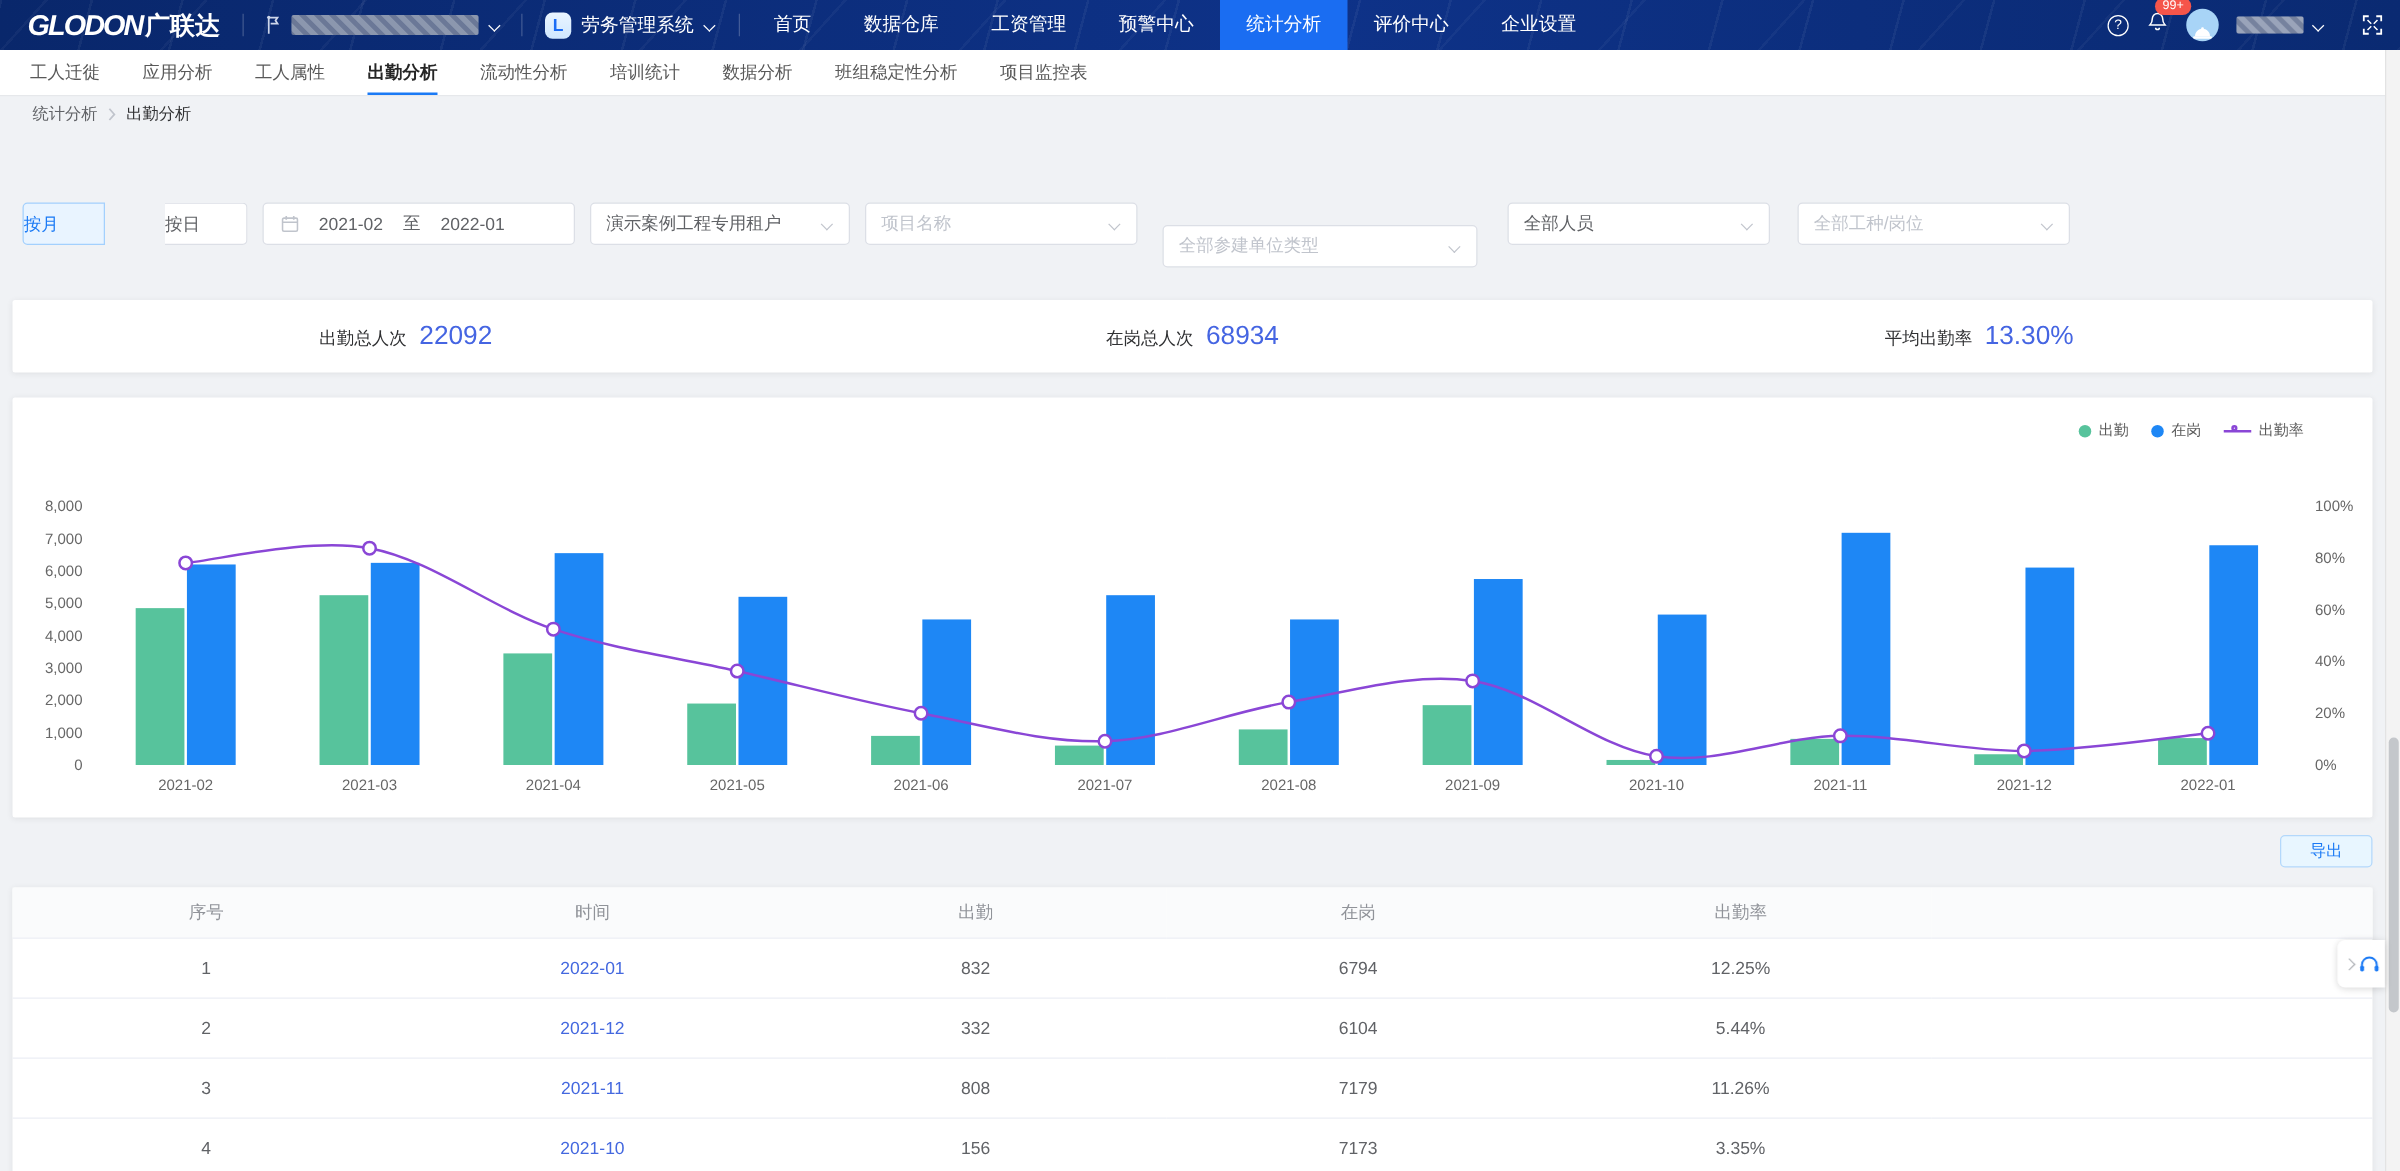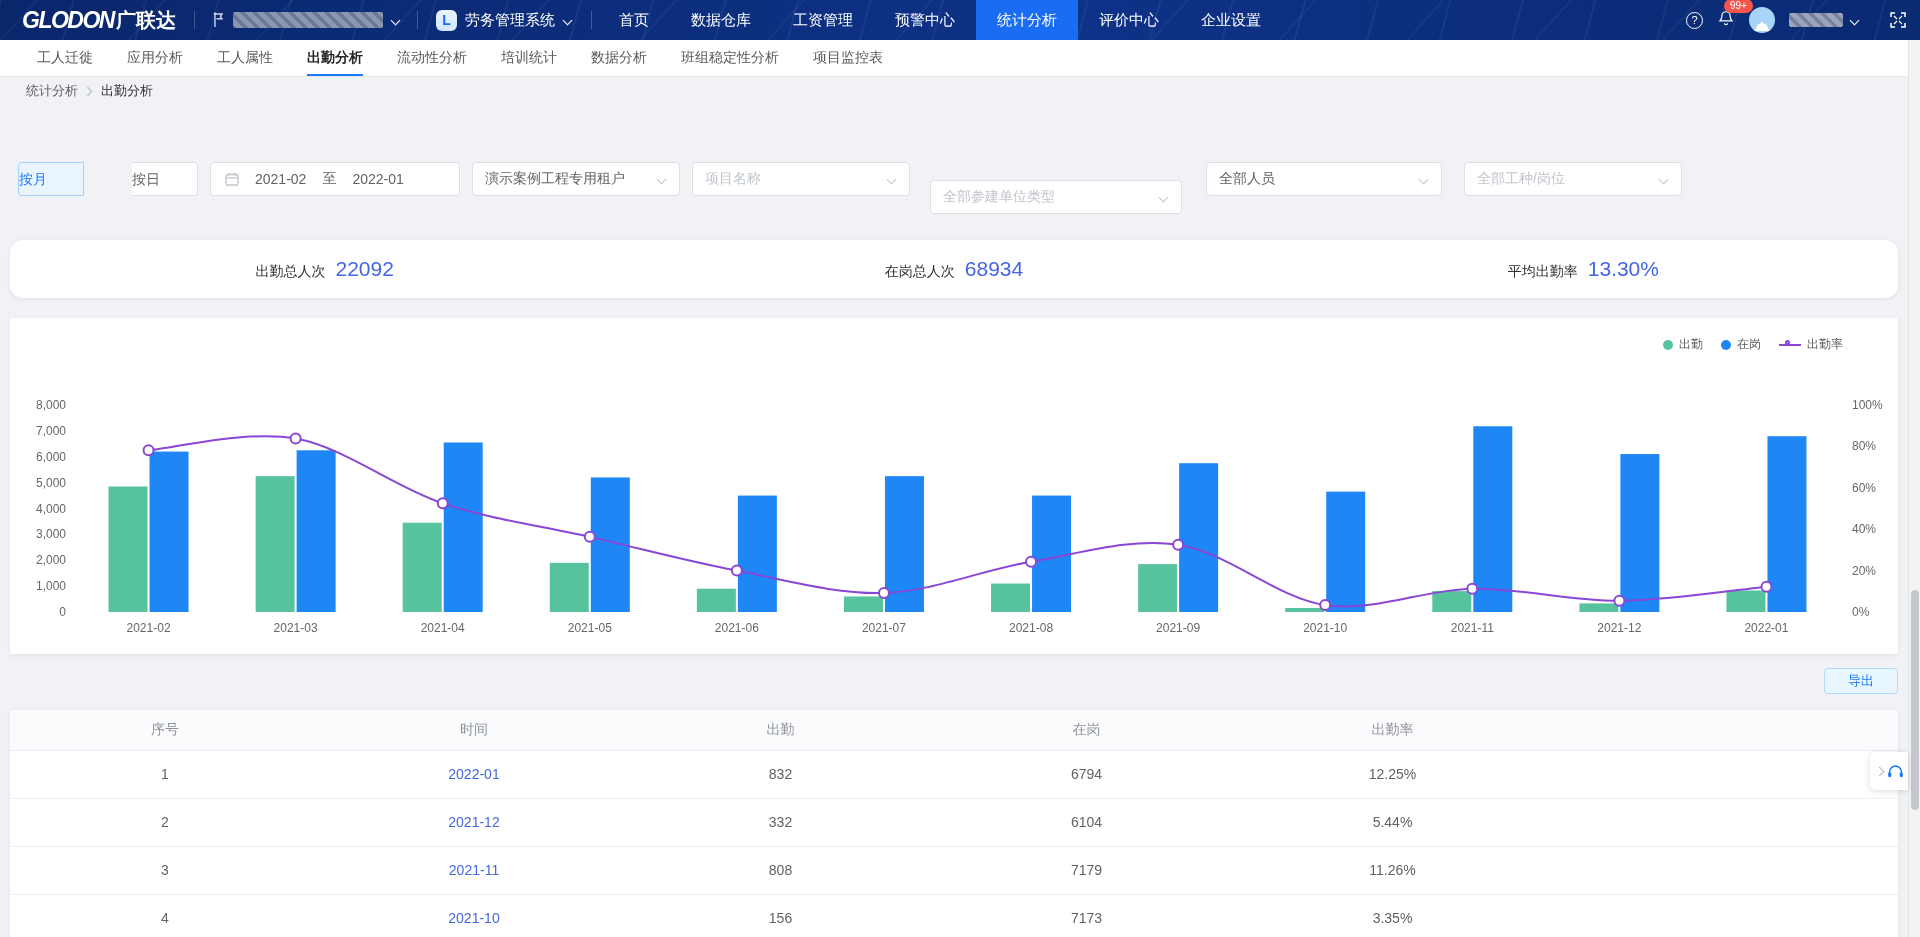--- a/index.html
+++ b/index.html
@@ -38,21 +38,21 @@
     font-size:11px; display:flex; align-items:center; justify-content:center; cursor:pointer; }
   .bell-wrap { position:relative; cursor:pointer; }
   .badge { position:absolute; top:-10px; left:7px; background:#f5554a; color:#fff; font-size:10px;
     padding:1px 6px; border-radius:9px; line-height:12px; }
   .avatar { width:26px; height:26px; border-radius:50%; background:#a8d4f7; display:flex;
     align-items:flex-end; justify-content:center; overflow:hidden; cursor:pointer; }
   .user-sel { display:flex; align-items:center; gap:7px; cursor:pointer; }
   .fs-icon { margin-left:16px; cursor:pointer; display:flex; }
 
   
-  .subtabs { background:#fff; height:36px; display:flex; align-items:stretch; gap:34px; padding-left:37px;
+  .subtabs { background:#fff; height:36px; display:flex; align-items:stretch; gap:34px; padding-left:24px;
     box-shadow:0 1px 0 rgba(0,0,0,.04); }
   .subtab { font-size:14px; color:#595959; display:flex; align-items:center; cursor:pointer; position:relative; white-space:nowrap; }
   .subtab.active { color:#262626; font-weight:bold; }
   .subtab.active::after { content:""; position:absolute; left:0; right:0; bottom:0; height:2px; background:#1b7af5; }
 
   
   .crumbs { padding:8px 0 0 26px; font-size:13px; display:flex; align-items:center; gap:8px; height:22px; }
   .crumb-first { color:#606266; }
   .crumb-current { color:#303133; }
   .crumb-sep { color:#c0c4cc; display:flex; }
@@ -67,24 +67,24 @@
   .tg-btn:first-child { border-radius:4px 0 0 4px; }
   .tg-btn:last-child { border-radius:0 4px 4px 0; border-left:none;margin-left:48px; }
   .tg-btn.active { background:#e9f4ff; border:1px solid #a3d0fd; color:#1b7af5; }
   .date-box { width:250px; height:34px; border:1px solid #dcdfe6; border-radius:4px; background:#fff;
     display:flex; align-items:center; gap:16px; padding:0 14px; color:#606266; cursor:pointer; }
   .sel { height:34px; border:1px solid #dcdfe6; border-radius:4px; background:#fff; display:flex;
     align-items:center; justify-content:space-between; padding:0 12px; color:#606266; cursor:pointer; }
   .sel .ph { color:#c0c4cc; }
   .sel .chev { color:#c0c4cc; }
   .w-tenant{ width:208px; } .w-project{ width:218px; } .w-unit{ width:252px; margin-left:8px;margin-top:36px; }
-  .w-person{ width:236px; margin-left:12px; } .w-trade{ width:218px; margin-left:10px; }
-
-  
-  .stats-card { margin-top:26px; height:58px; background:#fff; border-radius:13px;
+  .w-person{ width:210px; margin-left:12px; } .w-trade{ width:218px; margin-left:10px; }
+
+  
+  .stats-card { margin-top:26px; height:58px; background:#fff; border-radius:2px;
     box-shadow:0 1px 5px rgba(0,0,0,.07); display:flex; align-items:center; }
   .stat { flex:1; display:flex; align-items:baseline; justify-content:center; gap:10px; }
   .stat-label { font-size:14px; color:#303133; }
   .stat-value { font-size:21px; color:#4565e2; }
 
   
   .chart-card { margin-top:20px; height:336px; background:#fff; border-radius:2px;
     box-shadow:0 1px 5px rgba(0,0,0,.07); position:relative; }
   .legend { position:absolute; top:18px; right:55px; display:flex; align-items:center; gap:18px;
     font-size:12px; color:#595959; z-index:2; }

